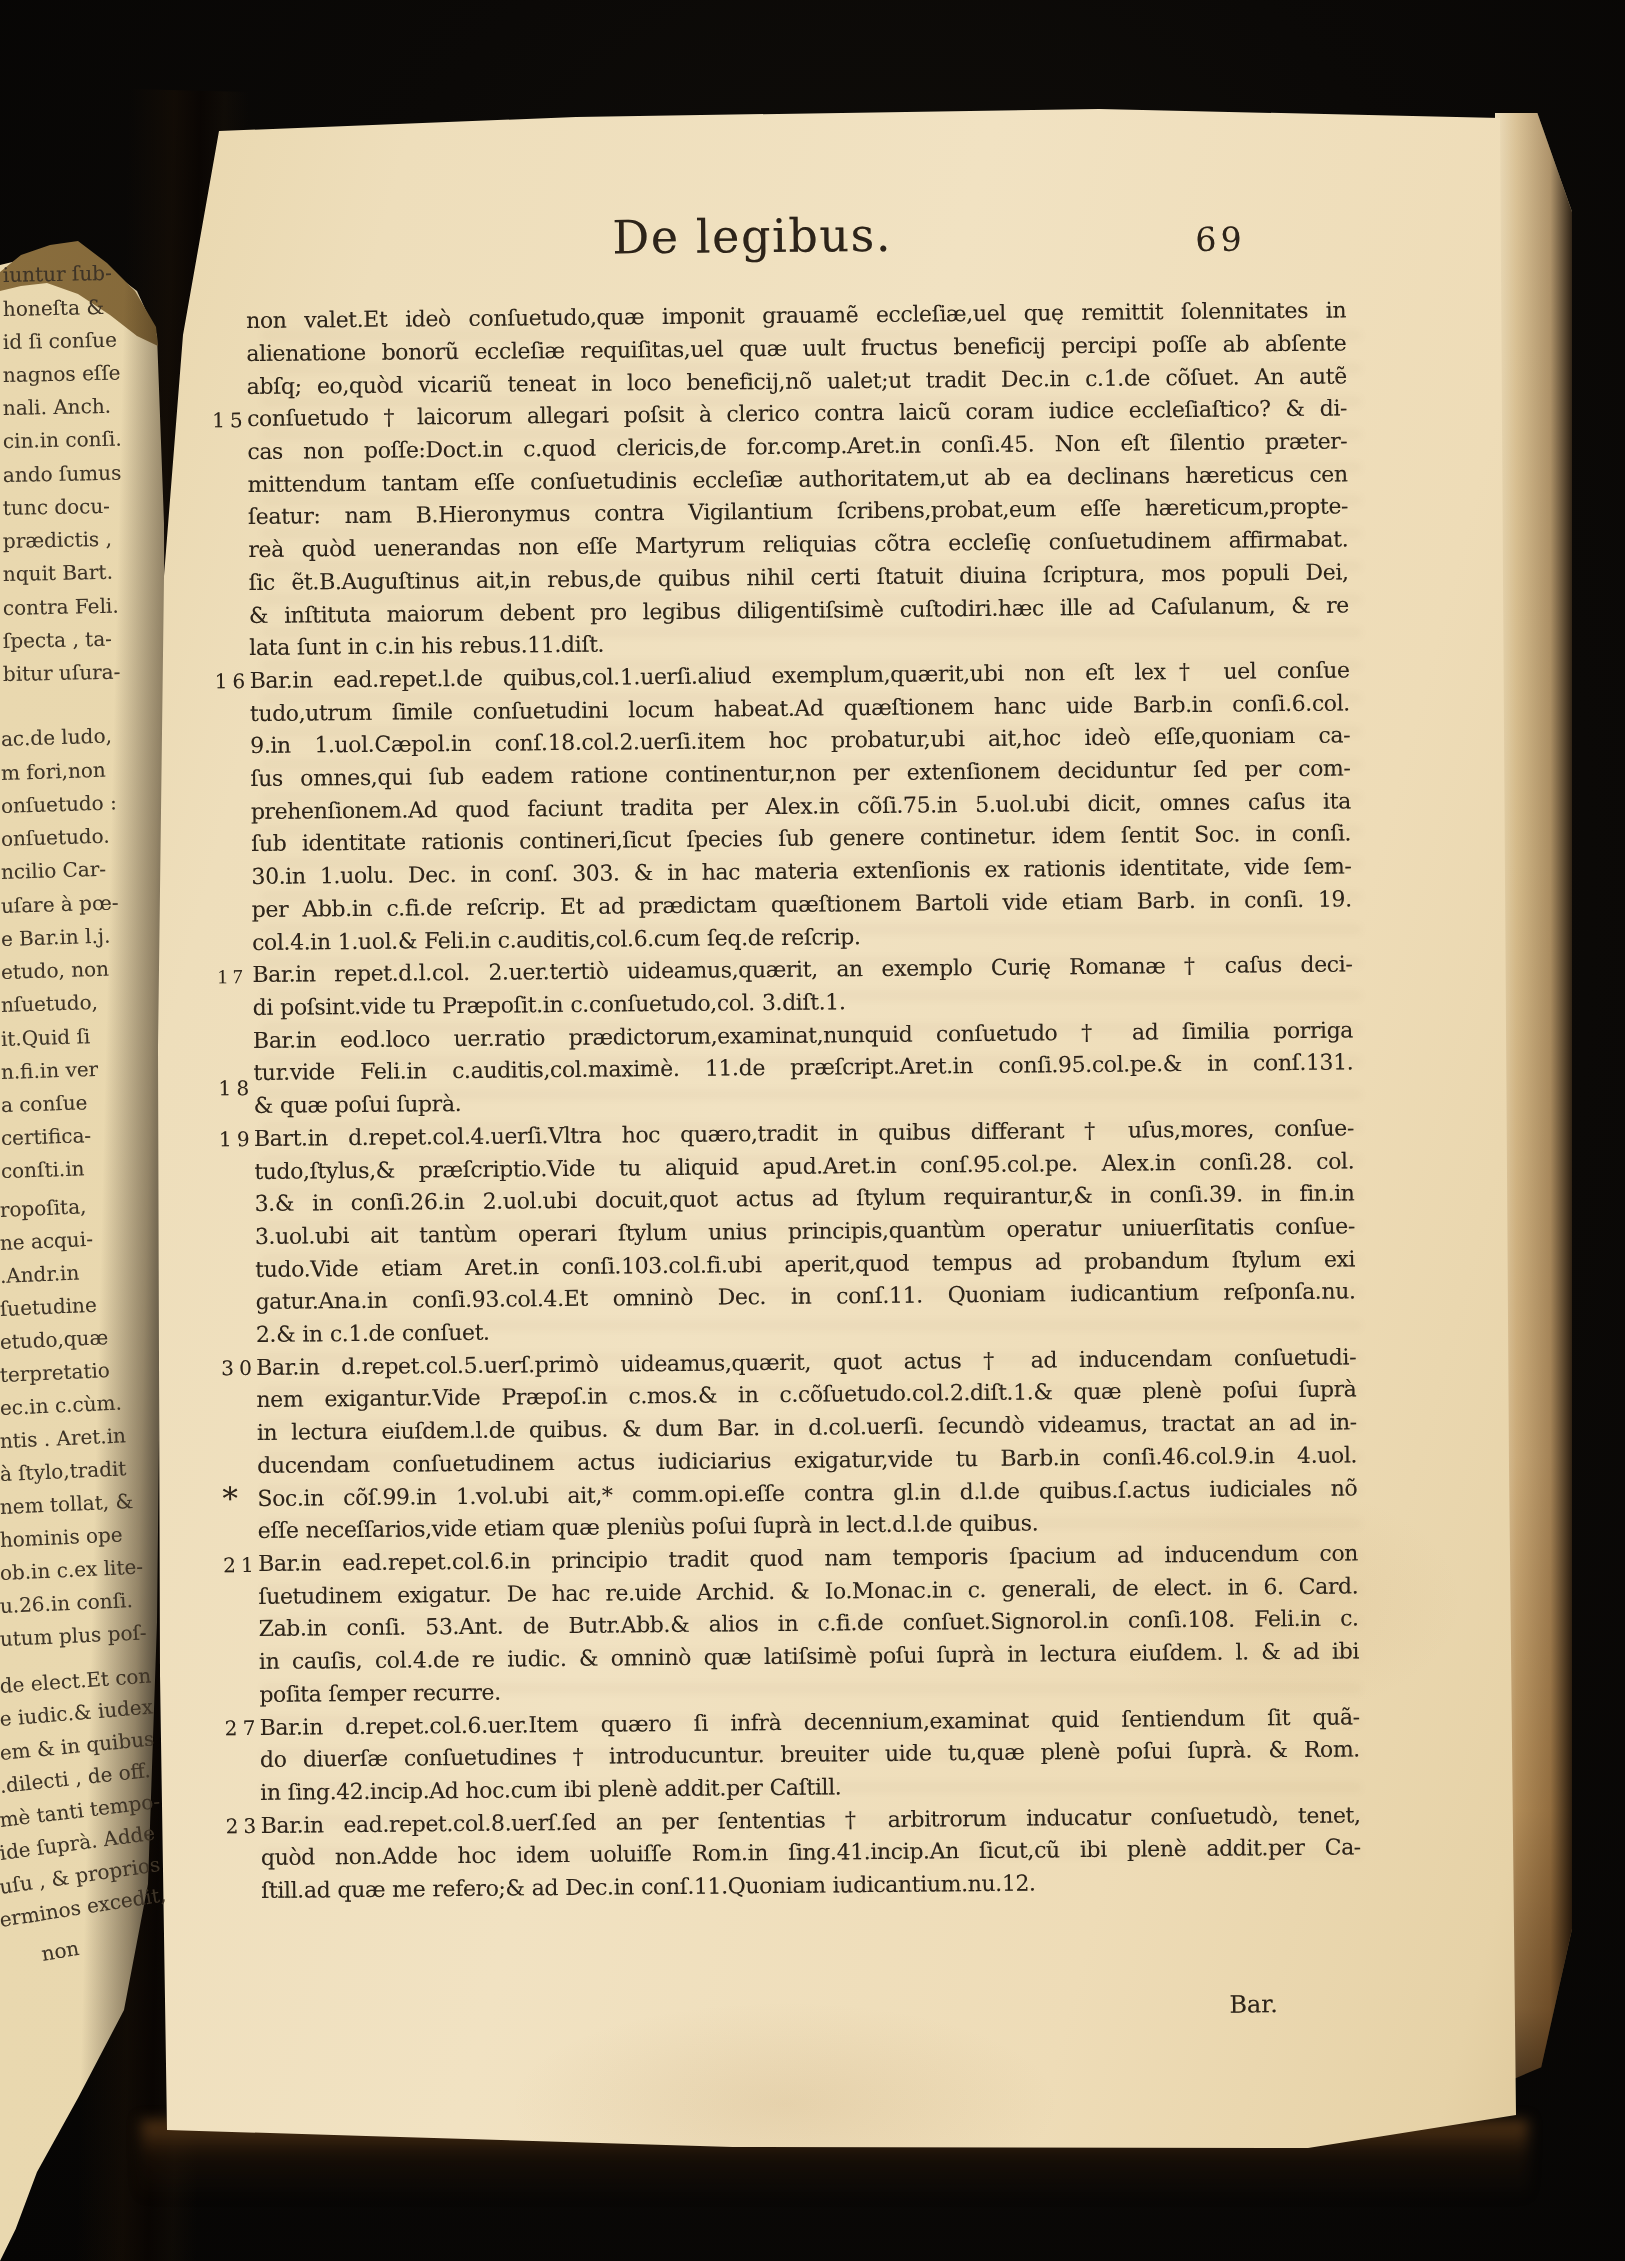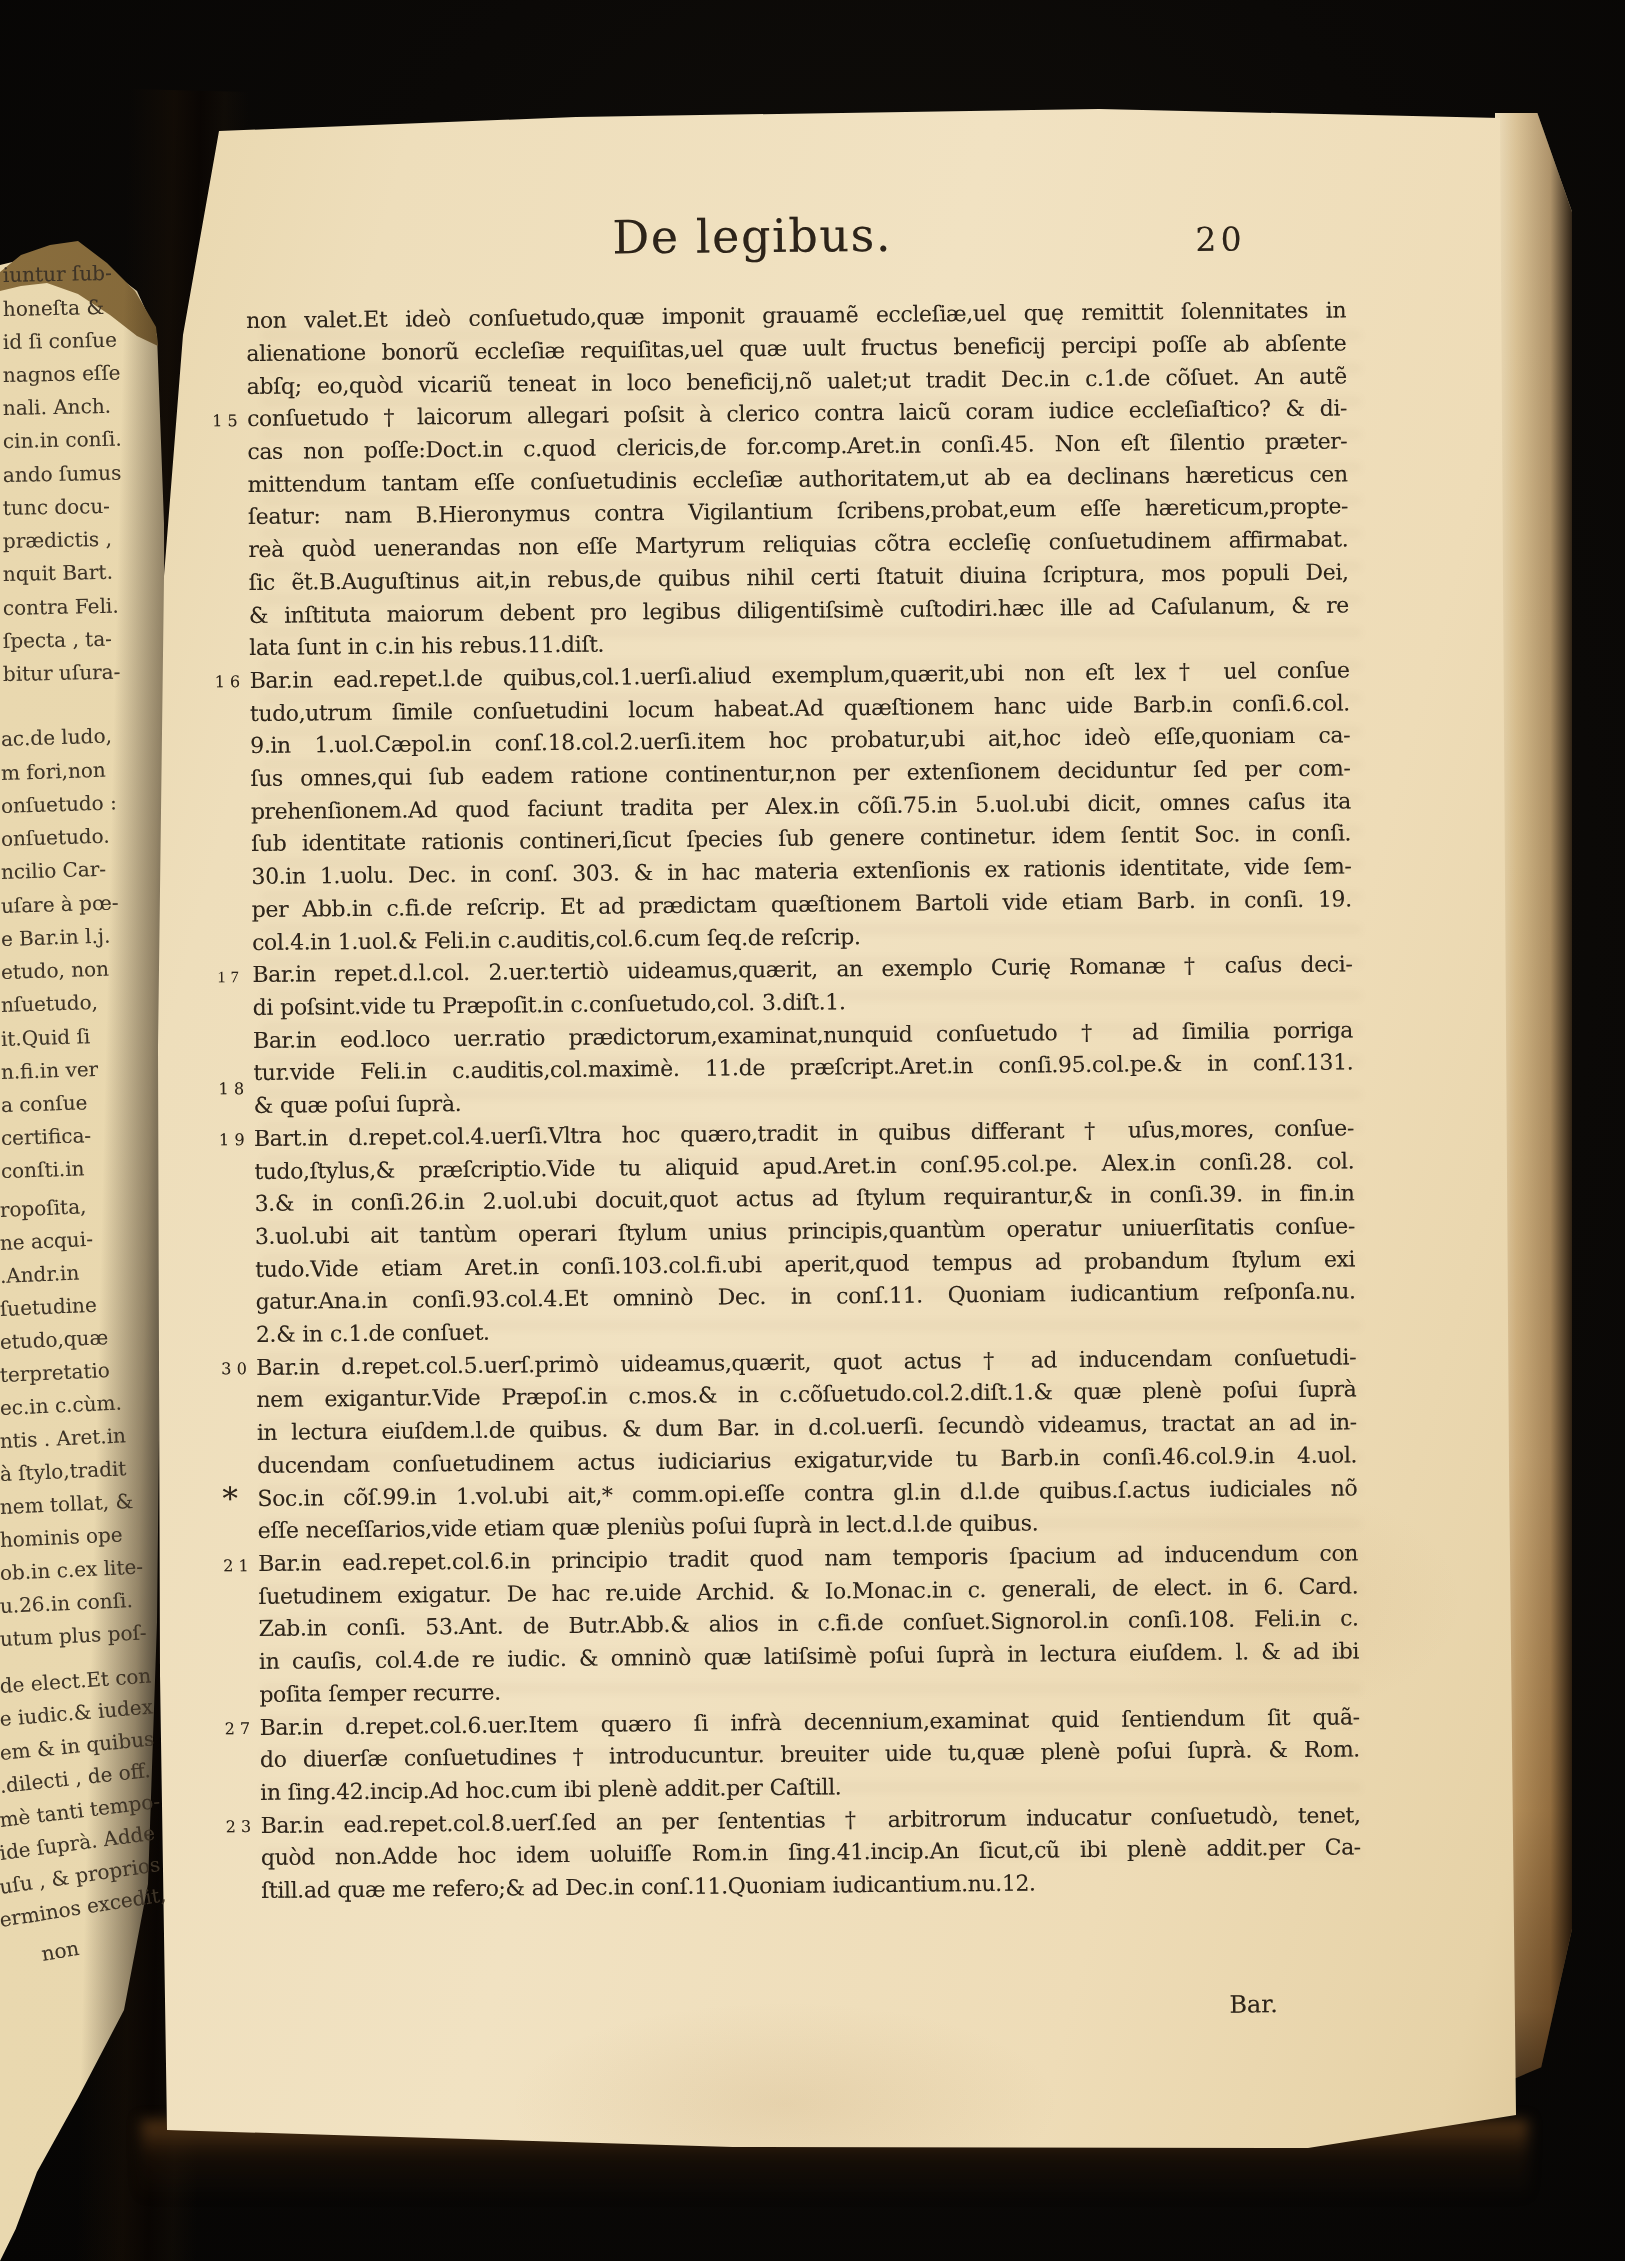--- a/index.html
+++ b/index.html
@@ -43,21 +43,21 @@
   
   .text-layer{position:absolute;inset:0;color:#2d241a;
     transform:rotate(-0.55deg);transform-origin:246px 306px;
     text-shadow:0 0 0.5px rgba(45,35,20,.35);}
   .header-title{position:absolute;left:613px;top:214px;font-size:46px;letter-spacing:1.6px;white-space:nowrap;}
   .folio-number{position:absolute;left:1196px;top:229px;font-size:33px;letter-spacing:4.2px;white-space:nowrap;}
   .tline{position:absolute;left:246px;width:1100px;height:31px;overflow:hidden;
     font-size:22px;line-height:29px;letter-spacing:-0.4px;word-spacing:0.5px;
     text-align:justify;text-align-last:justify;white-space:normal;}
   .tline.short{text-align-last:left;}
-  .pnum{position:absolute;left:211px;width:41px;font-size:16px;line-height:29px;letter-spacing:5.2px;white-space:nowrap;}
+  .pnum{position:absolute;left:211px;width:41px;font-size:20px;line-height:29px;letter-spacing:5.2px;white-space:nowrap;}
   .pnum.star{font-size:31px;line-height:26px;letter-spacing:0;}
   .catchword{position:absolute;left:1213px;top:2000px;font-size:24px;white-space:nowrap;}
   
   .marginalia{position:absolute;inset:0;color:#3e3427;text-shadow:0 0 0.5px rgba(60,48,30,.3);}
   .mnote{position:absolute;left:2.1px;font-size:20px;line-height:23px;white-space:nowrap;transform-origin:left 60%;}
 </style>
 </head>
 <body>
 
 <div class="scene">
@@ -118,21 +118,21 @@
       <div class="mnote" style="top: 1775px; left: 0px; transform: rotate(-6.1deg);">.dilecti , de off.</div>
       <div class="mnote" style="top: 1809px; left: 0px; transform: rotate(-6.8deg);">mè tanti tempo-</div>
       <div class="mnote" style="top: 1842px; left: 0px; transform: rotate(-7.5deg);">ide ſuprà. Adde</div>
       <div class="mnote" style="top: 1876px; left: 0px; transform: rotate(-8.2deg);">uſu , &amp; proprios</div>
       <div class="mnote" style="top: 1909px; left: 0px; transform: rotate(-8.9deg);">erminos excedit,</div>
       <div class="mnote" style="top: 1943px; left: 42px; transform: rotate(-9.6deg);">non</div>
     </div>
 
   <div class="text-layer">
     <div class="header-title">De legibus.</div>
-    <div class="folio-number">20</div>
+    <div class="folio-number">69</div>
     <div class="catchword">Bar.</div>
   <div class="tline" style="top: 306px;">non valet.Et ideò conſuetudo,quæ imponit grauamẽ eccleſiæ,uel quę remittit ſolennitates in</div>
       <div class="tline" style="top: 339px;">alienatione bonorũ eccleſiæ requiſitas,uel quæ uult fructus beneficij percipi poſſe ab abſente</div>
       <div class="tline" style="top: 372px;">abſq; eo,quòd vicariũ teneat in loco beneficij,nõ ualet;ut tradit Dec.in c.1.de cõſuet. An autẽ</div>
       <div class="pnum" style="top: 406px;">15</div>
       <div class="tline" style="top: 404px;">conſuetudo † laicorum allegari poſsit à clerico contra laicũ coram iudice eccleſiaſtico? &amp; di-</div>
       <div class="tline" style="top: 437px;">cas non poſſe:Doct.in c.quod clericis,de for.comp.Aret.in conſi.45. Non eſt ſilentio præter-</div>
       <div class="tline" style="top: 470px;">mittendum tantam eſſe conſuetudinis eccleſiæ authoritatem,ut ab ea declinans hæreticus cen</div>
       <div class="tline" style="top: 502px;">ſeatur: nam B.Hieronymus contra Vigilantium ſcribens,probat,eum eſſe hæreticum,propte-</div>
       <div class="tline" style="top: 535px;">reà quòd uenerandas non eſſe Martyrum reliquias cõtra eccleſię conſuetudinem affirmabat.</div>

